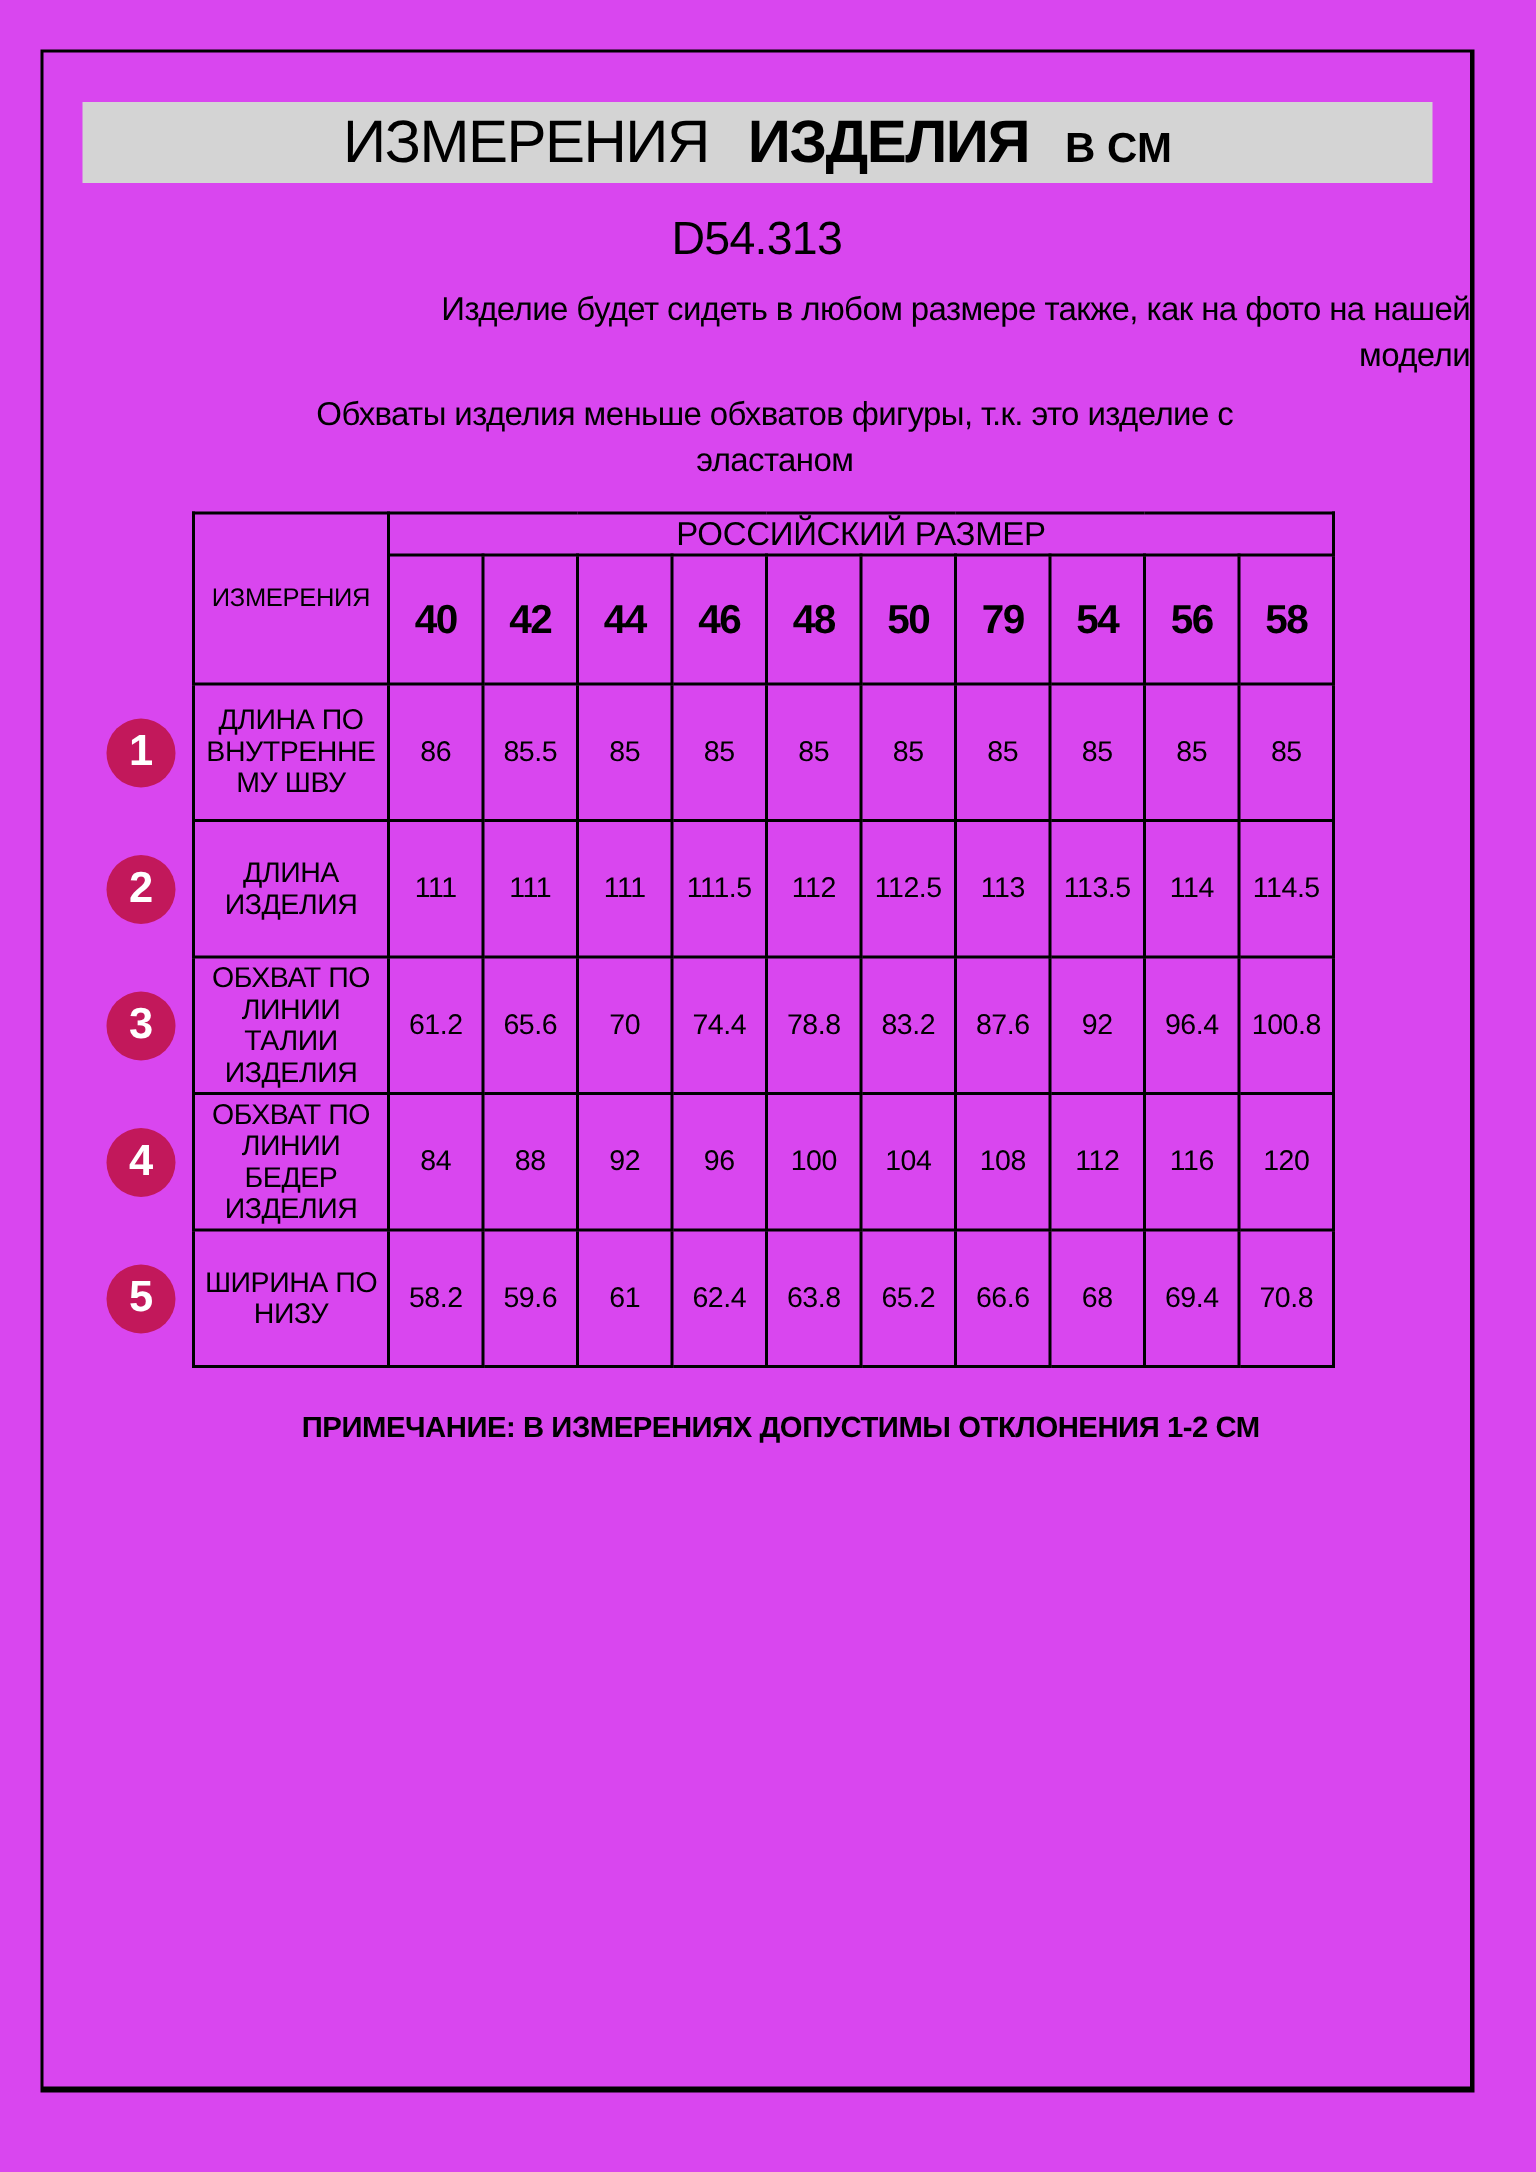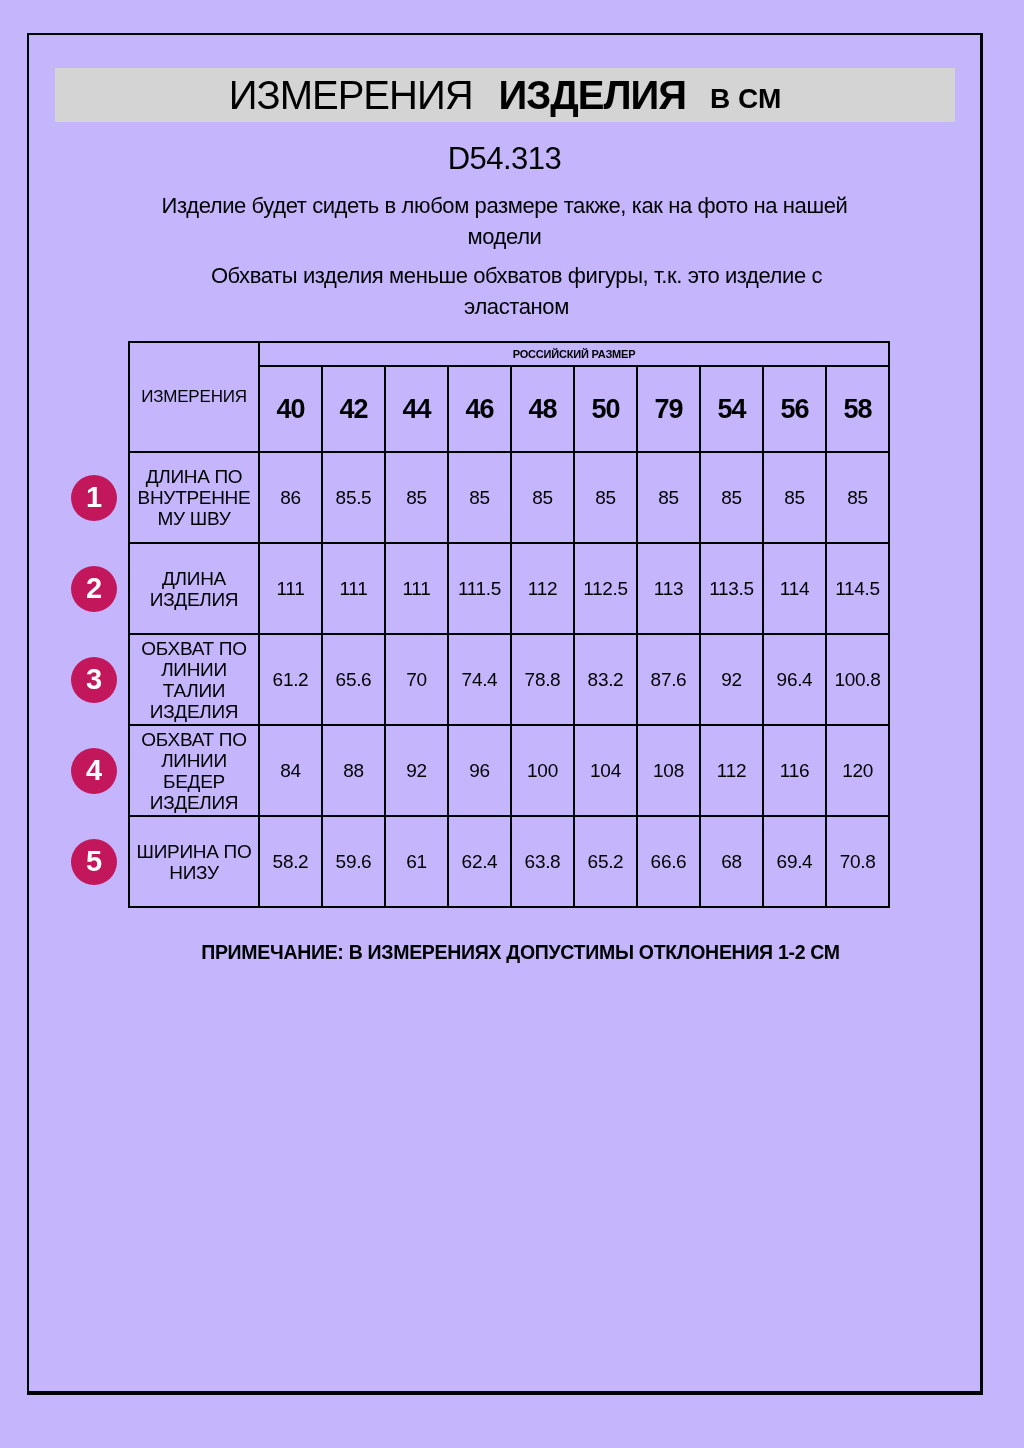--- a/index.html
+++ b/index.html
@@ -1,17 +1,17 @@
 <!DOCTYPE html>
 <html style="--accent: #c2185b; --banner-bg: #d4d4d4; --border: #000000;"><head>
 <meta charset="utf-8">
 <style>
   html,body { margin:0; padding:0; background:#ffffff; }
   .page {
-    position:relative; width:1024px; height:1448px; background:#c4b5fd;
+    position:relative; width:1024px; height:1448px; background:#d946ef;
     font-family:"Liberation Sans","DejaVu Sans",sans-serif; color:#000;
     overflow:hidden;
   }
   .frame {
     position:absolute; left:27px; top:33px; width:956px; height:1362px;
     box-sizing:border-box;
     border:2px solid var(--border,#000);
     border-right-width:3px; border-bottom-width:4px;
   }
   .banner {
@@ -24,36 +24,36 @@
   .banner .t3 { font-size:28px; font-weight:bold; margin-left:24px; padding-top:8px; letter-spacing:0;text-align:right; }
   .model {
     position:absolute; left:0; top:106px; width:100%;
     text-align:center; font-size:31px; letter-spacing:-0.5px;
   }
   .intro {
     position:absolute; left:0; width:100%; margin:0;
     text-align:center; font-size:22px; line-height:31px;
     letter-spacing:-0.4px; white-space:pre-line;
   }
-  .p1 { top:155px; }
+  .p1 { top:155px;text-align:right; }
   .p2 { top:225px;padding-left:12px; }
   .table-wrap { position:absolute; left:99px; top:306px; }
   table.size-table {
     border-collapse:collapse; table-layout:fixed; width:760px;
     font-family:"Liberation Sans","DejaVu Sans",sans-serif;
   }
   .size-table th, .size-table td {
     border:2px solid var(--border,#000);
     text-align:center; vertical-align:middle; padding:0;
     box-sizing:border-box;
   }
   col.c-label { width:130px; }
   col.c-size  { width:63px; }
   th.corner { font-size:17px; font-weight:normal; letter-spacing:-0.2px; }
-  th.group  { height:24px; font-size:11px; font-weight:bold; letter-spacing:-0.2px;border-radius:10px; }
+  th.group  { height:24px; font-size:22px; font-weight:normal; letter-spacing:-0.2px;border-radius:10px; }
   th.size-cell { height:86px; font-size:27px; font-weight:bold; letter-spacing:-1px; }
   .size-table tbody td { height:91px; font-size:19px; letter-spacing:-0.3px; }
   td.label-cell {
     position:relative; font-size:16px; line-height:21px;
     letter-spacing:-0.3px; white-space:pre-line; padding:0 4px;
   }
   .circle {
     position:absolute; left:-59px; top:50%; transform:translateY(-50%);
     width:46px; height:46px; border-radius:50%;
     background:var(--accent,#c2185b); color:#fff;

